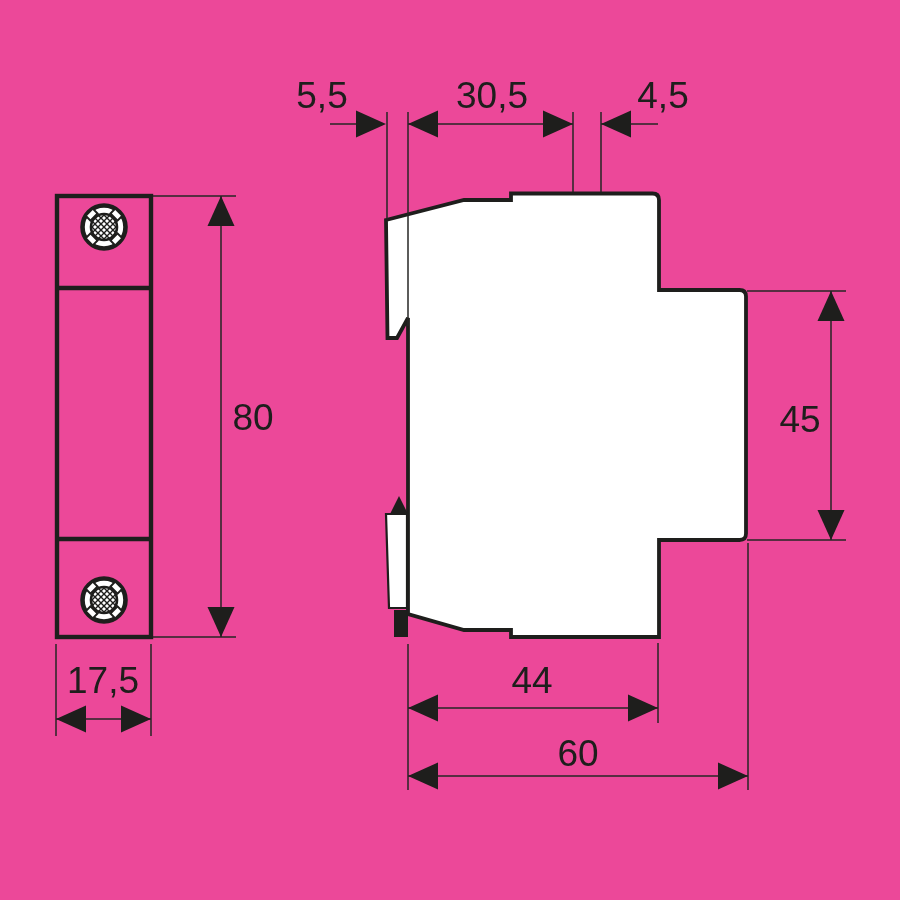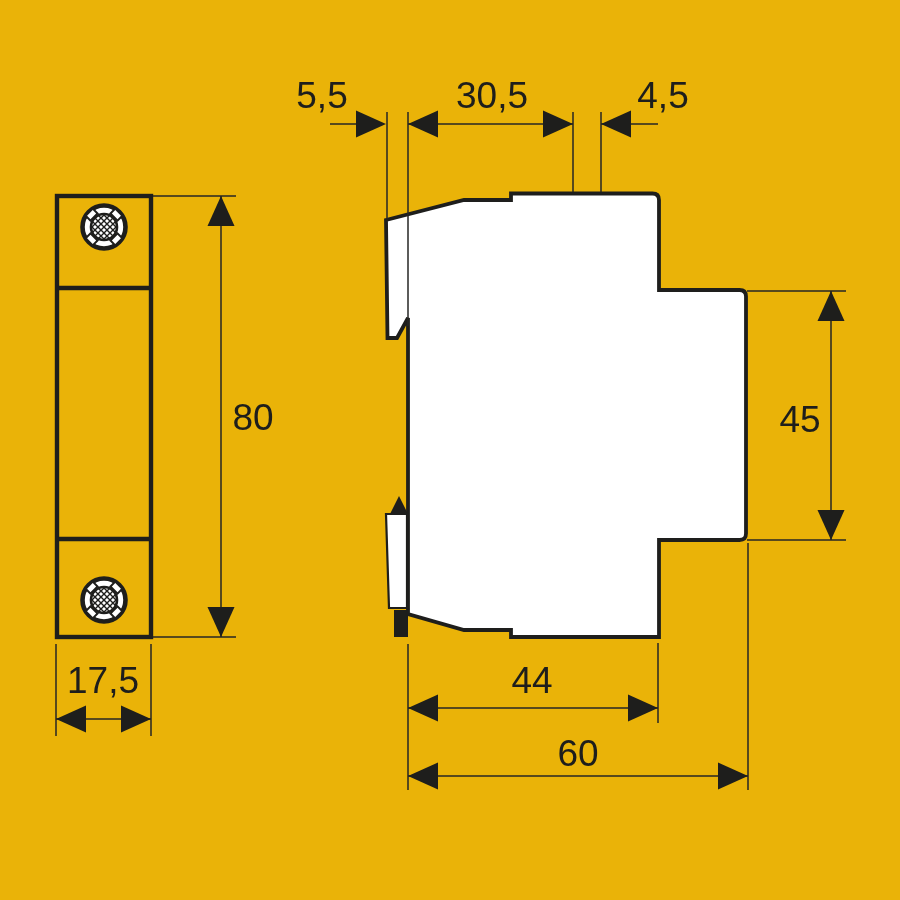--- a/index.html
+++ b/index.html
@@ -5,21 +5,21 @@
   html, body {
     margin: 0;
     padding: 0;
     background: #ffffff;
     font-family: "Liberation Sans", sans-serif;
   }
   .stage {
     position: relative;
     width: 900px;
     height: 900px;
-    background: #eab308;
+    background: #ec4899;
     overflow: hidden;
   }
   svg { display: block; }
   .heavy {
     fill: none;
     stroke: #1e1e1c;
     stroke-width: 4.4;
   }
   .profile {
     fill: #ffffff;

